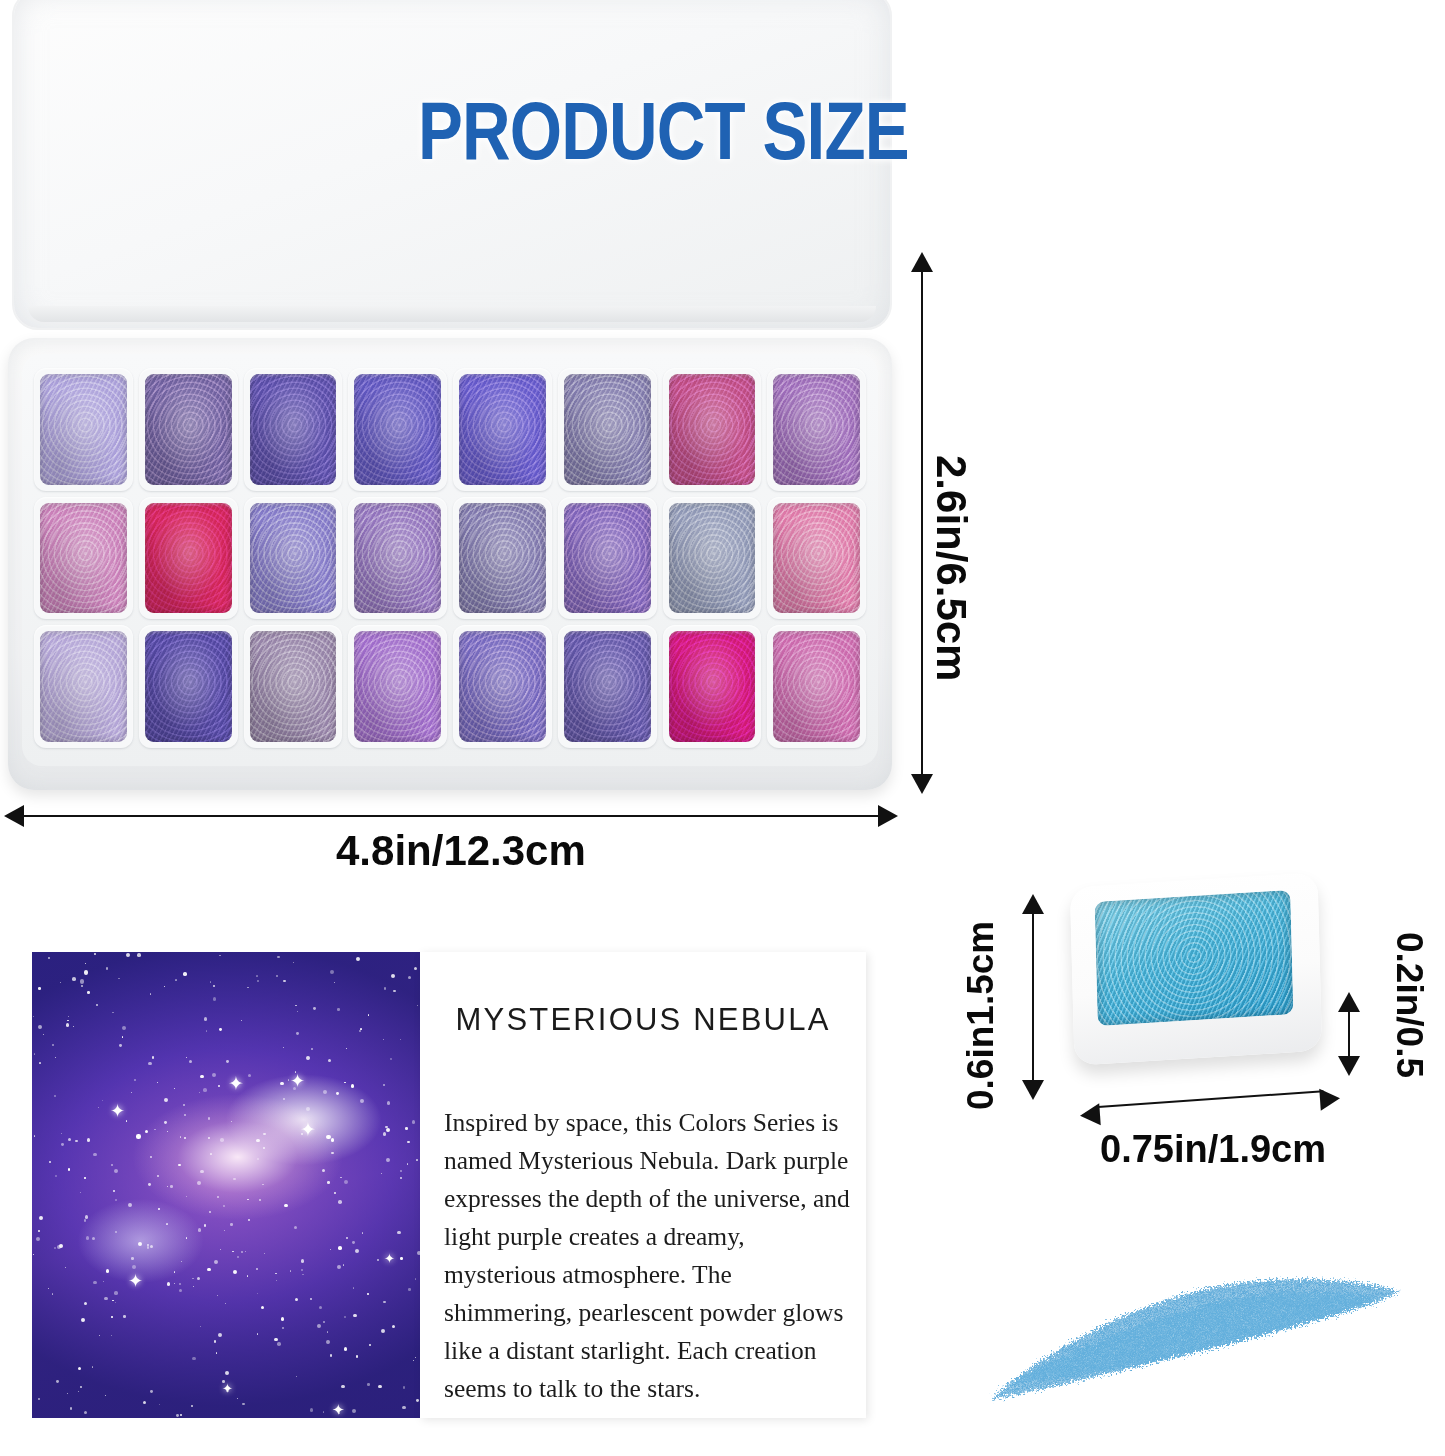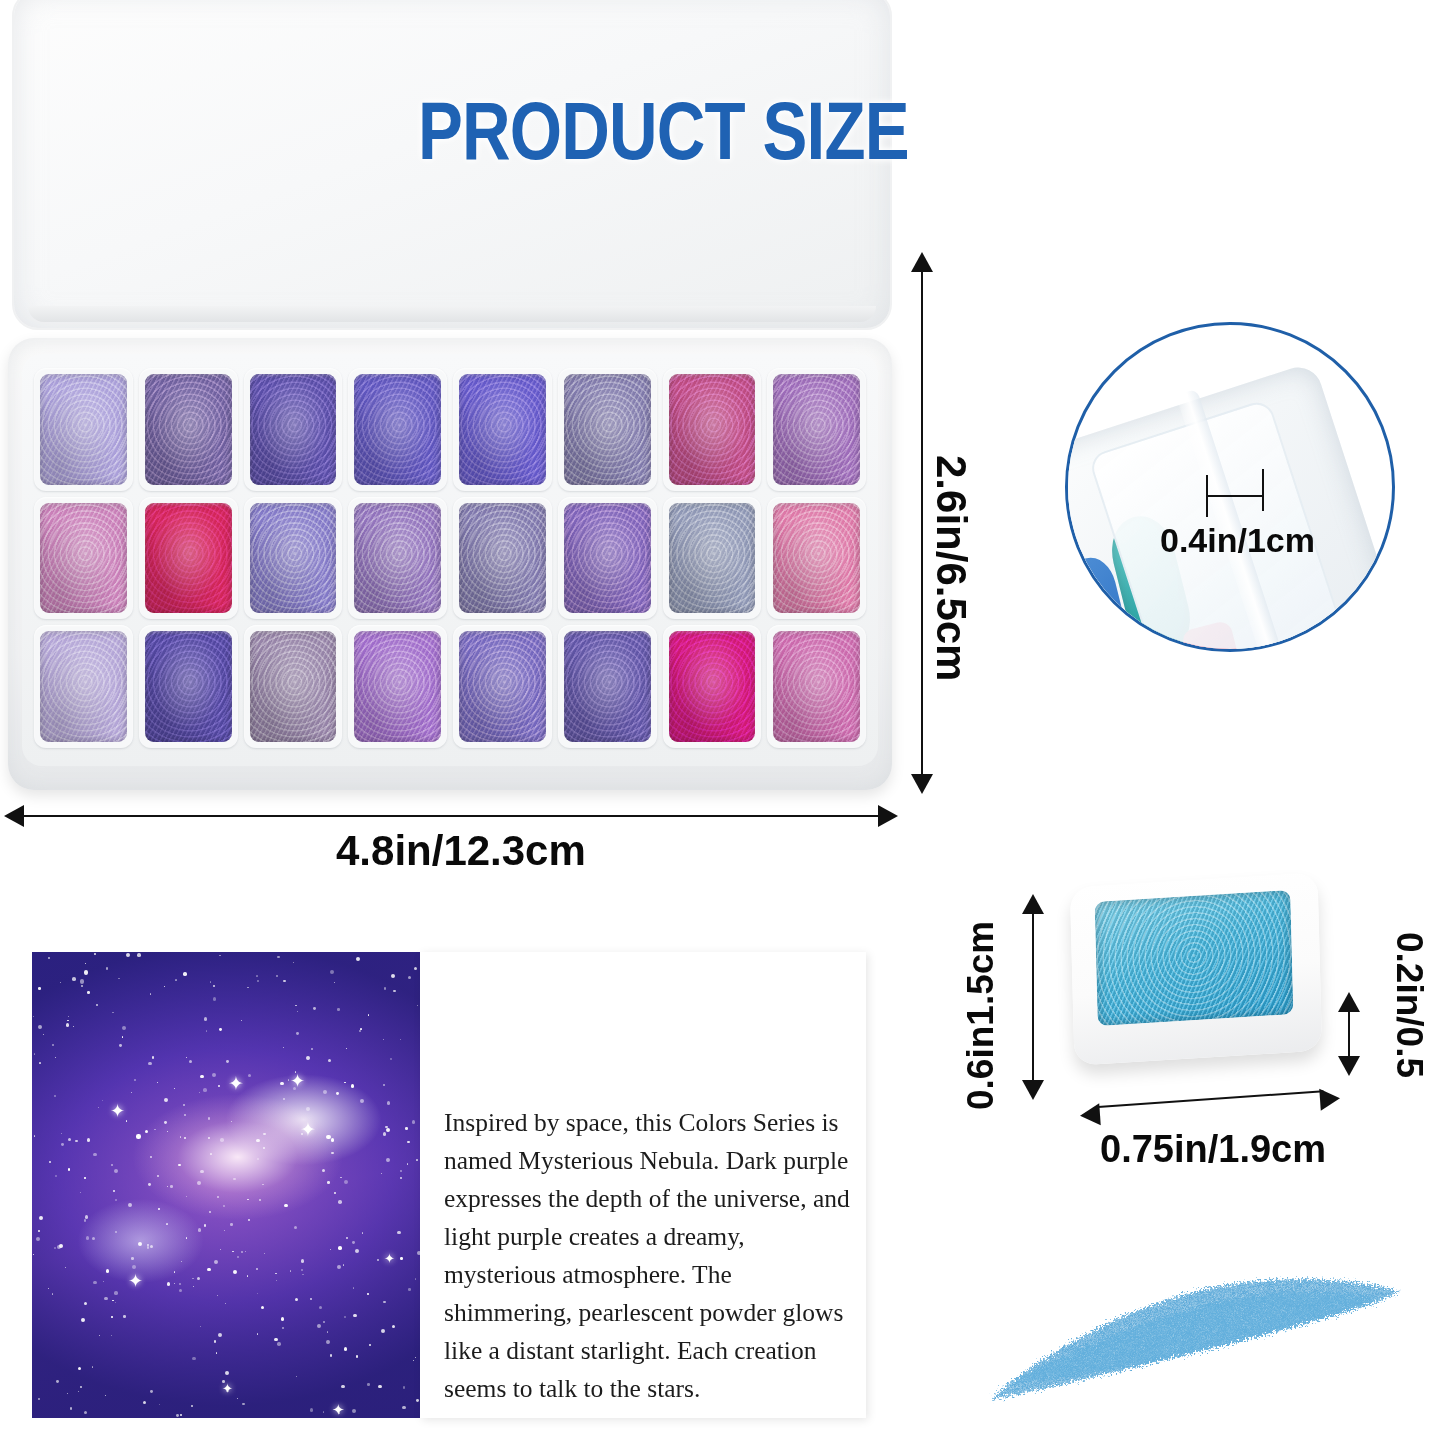--- a/index.html
+++ b/index.html
@@ -344,34 +344,20 @@
     <div class="dim-label rot-cw" style="left:975px; top:455px; font-size:42px;">2.6in/6.5cm</div>
   </div>
 
   <div>
     <div class="dim-h" style="left:22px; top:815px; width:860px;"></div>
     <div class="arw arw-lf" style="left:4px; top:805px;"></div>
     <div class="arw arw-rt" style="left:878px; top:805px;"></div>
     <div class="dim-label" style="left:336px; top:827px; font-size:42px;">4.8in/12.3cm</div>
   </div>
 
-  <div class="circle-inset">
-    <div class="ci-lid"></div>
-    <div class="ci-blue"></div>
-    <div class="ci-teal"></div>
-    <div class="ci-pink"></div>
-    <div class="ci-lid2"></div>
-    <div class="ci-rail"></div>
-
-    <div class="dim-h" style="left:138px; top:170px; width:58px;"></div>
-    <div class="dim-v" style="left:138px; top:150px; height:42px;"></div>
-    <div class="dim-v" style="left:194px; top:144px; height:42px;"></div>
-
-    <div class="dim-label" style="left:92px; top:196px; font-size:34px;">0.4in/1cm</div>
-  </div>
 
   <div class="pan3d">
     <div class="pan3d-body"></div>
     <div class="pan3d-paint"></div>
   </div>
 
   <div>
     <div class="dim-v" style="left:1032px; top:912px; height:170px;"></div>
     <div class="arw arw-up" style="left:1022px; top:894px;"></div>
     <div class="arw arw-dn" style="left:1022px; top:1080px;"></div>
@@ -729,20 +715,21 @@
         <div class="st4" style="left: 258px; top: 120px; font-size: 18px;">✦</div>
         <div class="st4" style="left: 96px; top: 320px; font-size: 18px;">✦</div>
         <div class="st4" style="left: 190px; top: 430px; font-size: 13px;">✦</div>
         <div class="st4" style="left: 300px; top: 450px; font-size: 15px;">✦</div>
         <div class="st4" style="left: 352px; top: 300px; font-size: 13px;">✦</div>
         <div class="st4" style="left: 268px; top: 168px; font-size: 19px;">✦</div>
       </div>
   </div>
 
   <div class="textcard">
+    <div class="prod-title">MYSTERIOUS NEBULA</div>
     <div class="prod-body">Inspired by space, this Colors Series is named Mysterious Nebula. Dark purple expresses the depth of the universe, and light purple creates a dreamy, mysterious atmosphere. The shimmering, pearlescent powder glows like a distant starlight. Each creation seems to talk to the stars.</div>
   </div>
 
   <div class="swatch">
     <svg width="450" height="170" viewBox="0 0 450 170">
       <defs>
         <filter id="grain">
           <feTurbulence type="fractalNoise" baseFrequency="0.55" numOctaves="4" seed="7" result="n"></feTurbulence>
           <feDisplacementMap in="SourceGraphic" in2="n" scale="14" xChannelSelector="R" yChannelSelector="G"></feDisplacementMap>
         </filter>

